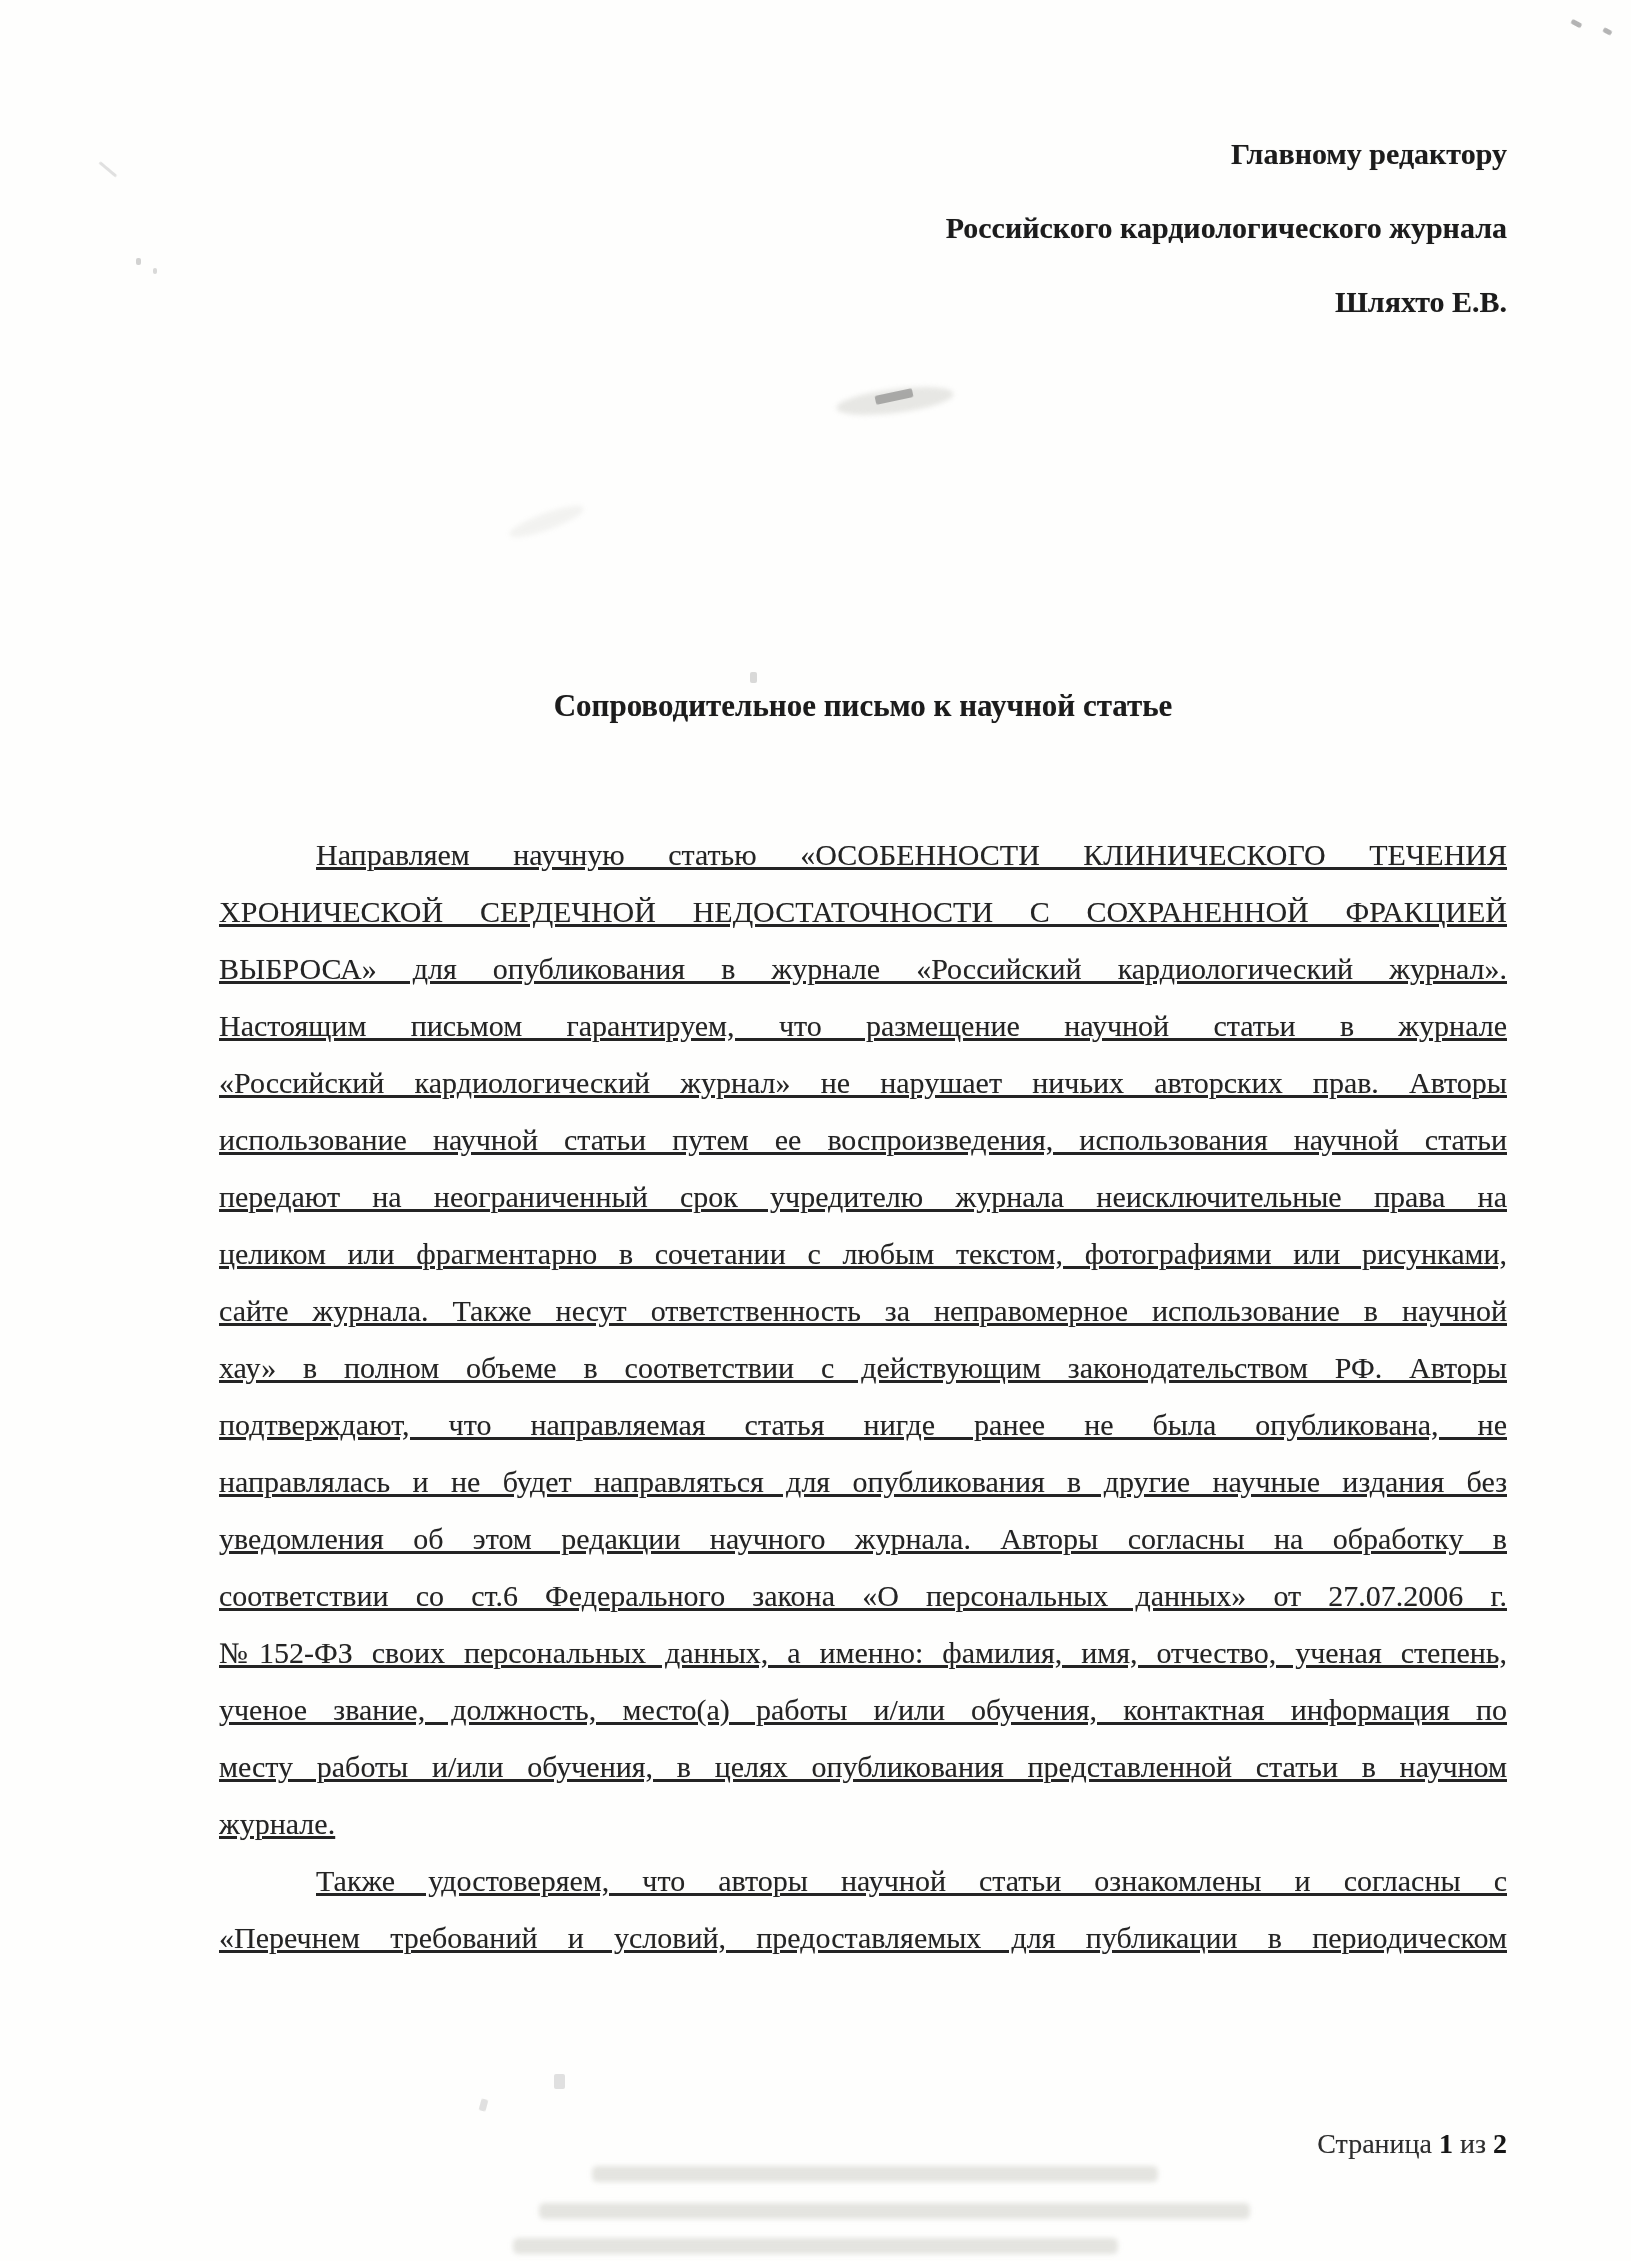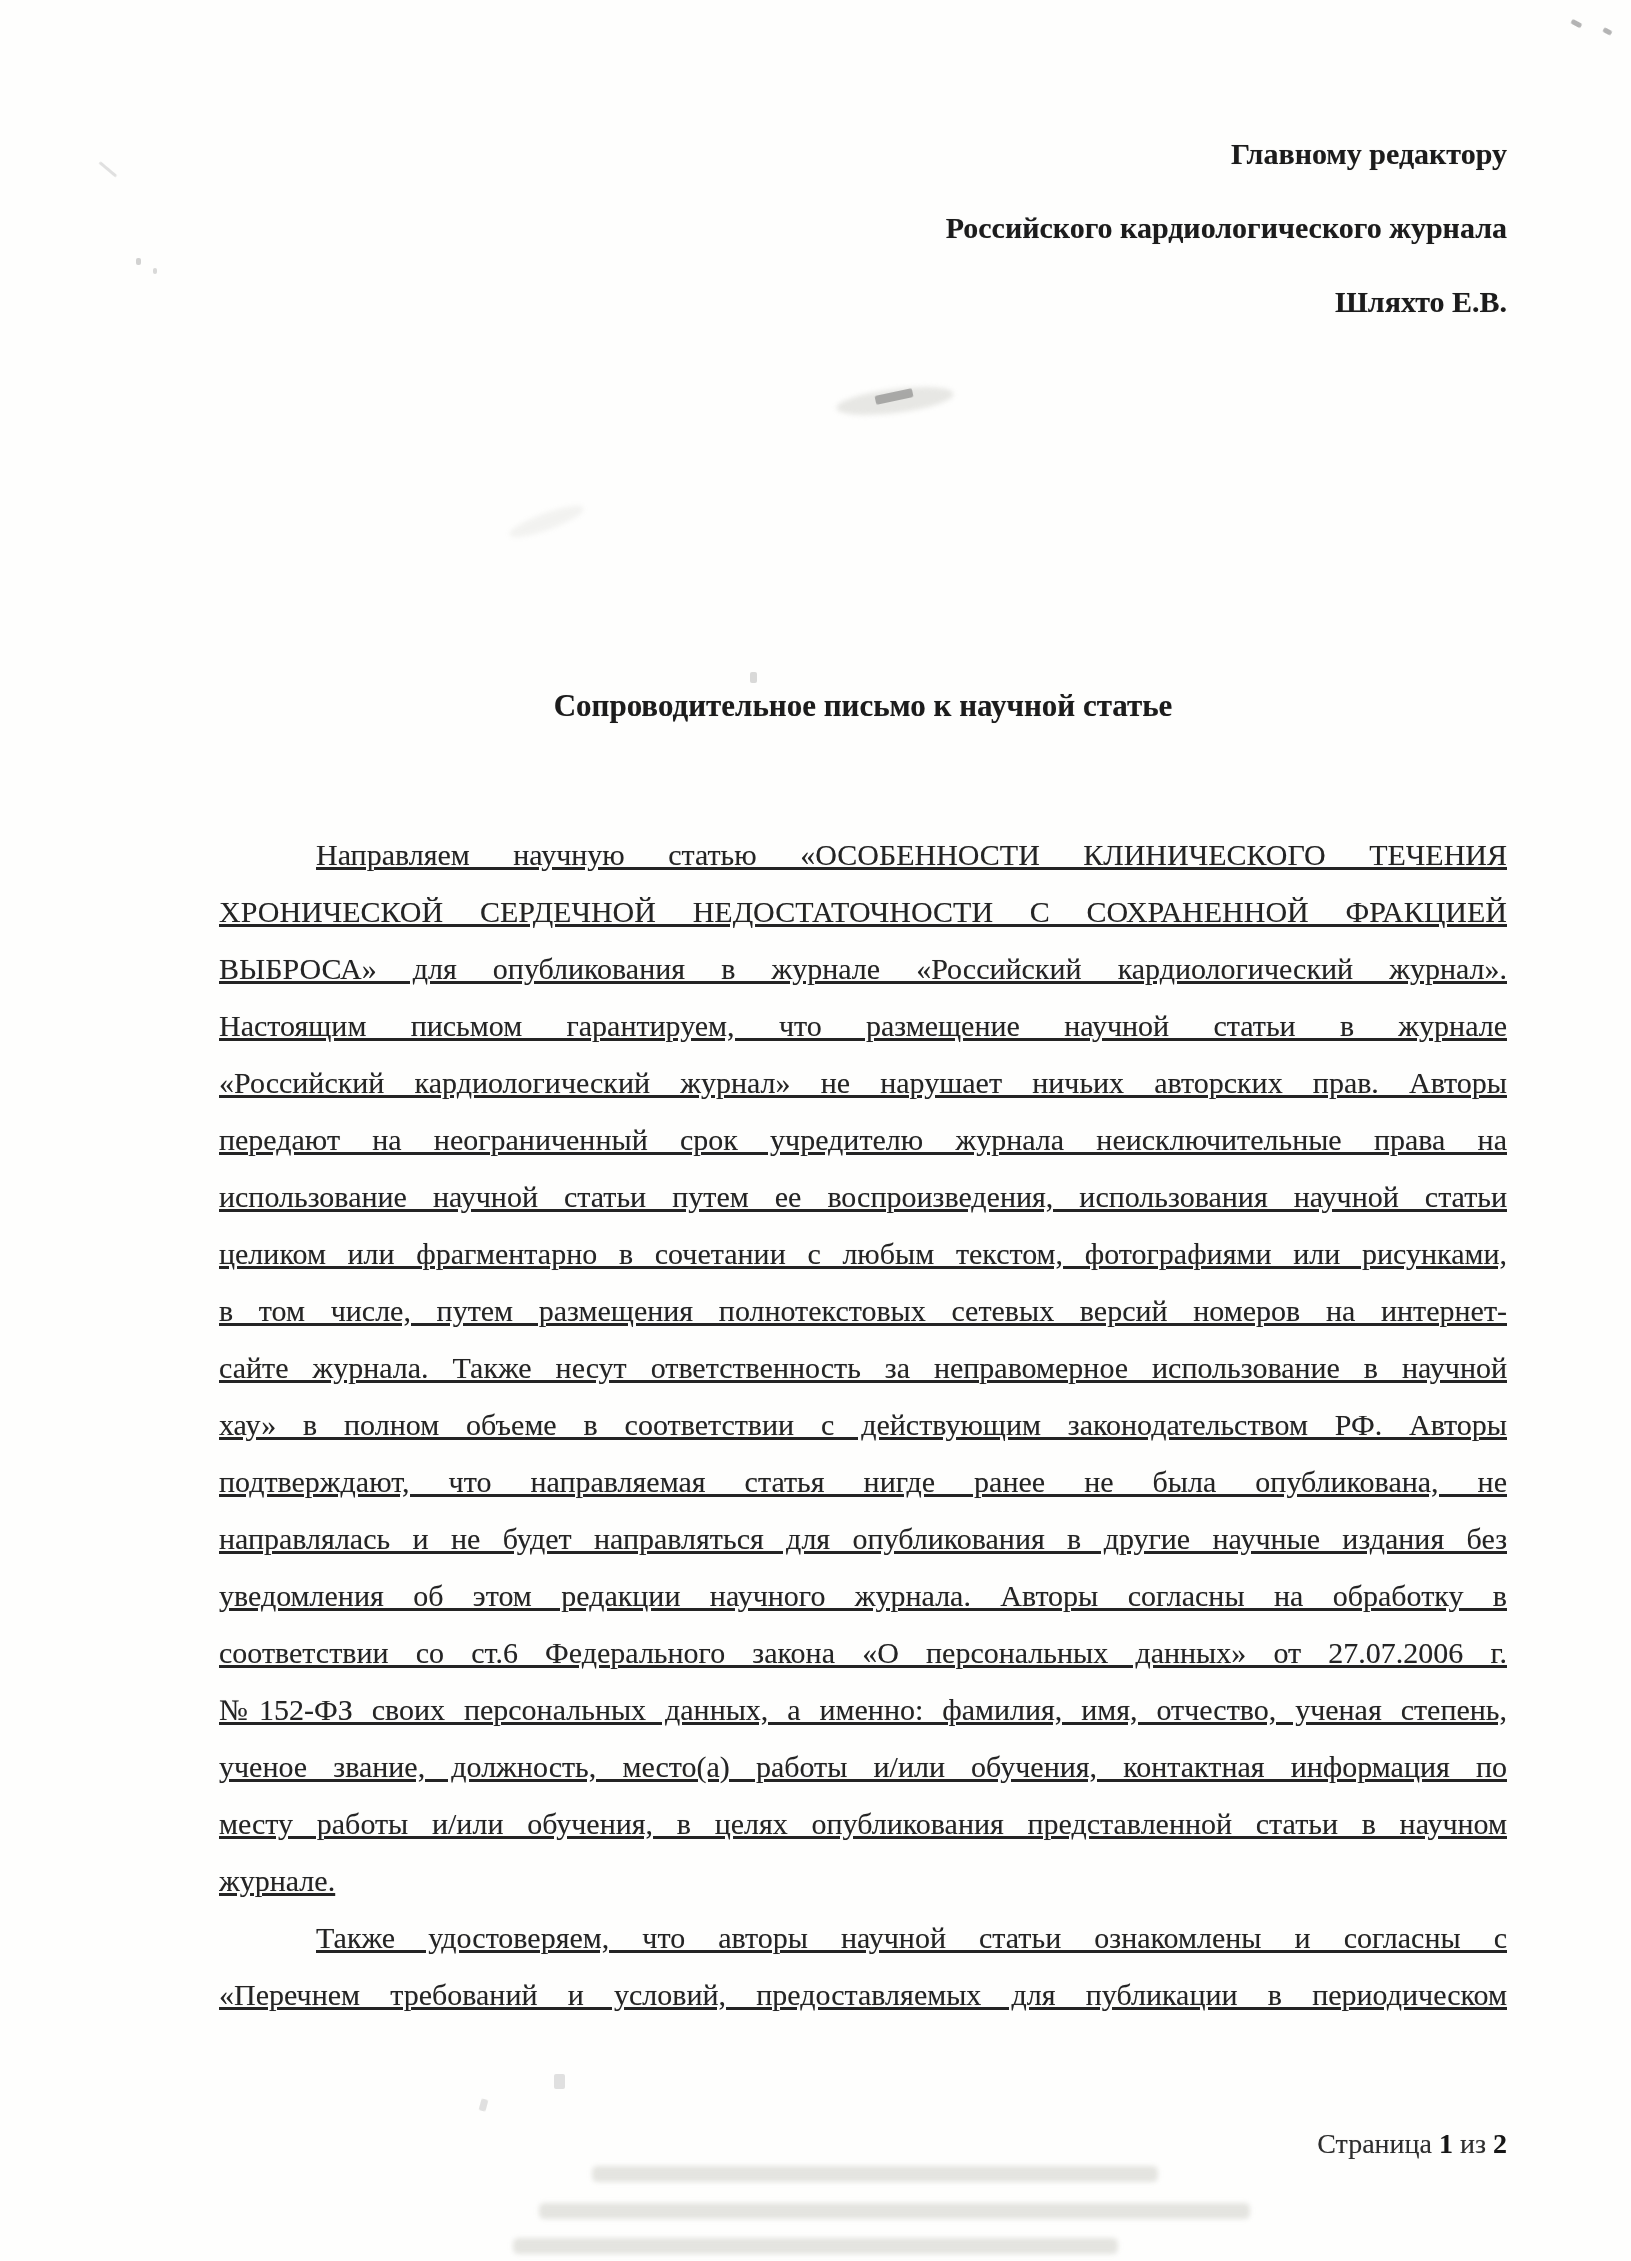--- a/index.html
+++ b/index.html
@@ -104,24 +104,23 @@
   </div>
 
   <div class="letter-title">Сопроводительное письмо к научной статье</div>
 
   <div class="letter-body">
     <div class="ln first">Направляем научную статью «ОСОБЕННОСТИ КЛИНИЧЕСКОГО ТЕЧЕНИЯ</div>
     <div class="ln">ХРОНИЧЕСКОЙ СЕРДЕЧНОЙ НЕДОСТАТОЧНОСТИ С СОХРАНЕННОЙ ФРАКЦИЕЙ</div>
     <div class="ln">ВЫБРОСА» для опубликования в журнале «Российский кардиологический журнал».</div>
     <div class="ln">Настоящим письмом гарантируем, что размещение научной статьи в журнале</div>
     <div class="ln">«Российский кардиологический журнал» не нарушает ничьих авторских прав. Авторы</div>
+    <div class="ln">использование научной статьи путем ее воспроизведения, использования научной статьи</div>
     <div class="ln">передают на неограниченный срок учредителю журнала неисключительные права на</div>
-    <div class="ln">использование научной статьи путем ее воспроизведения, использования научной статьи</div>
     <div class="ln">целиком или фрагментарно в сочетании с любым текстом, фотографиями или рисунками,</div>
-    <div class="ln">в том числе, путем размещения полнотекстовых сетевых версий номеров на интернет-</div>
     <div class="ln">сайте журнала. Также несут ответственность за неправомерное использование в научной</div>
     <div class="ln">хау» в полном объеме в соответствии с действующим законодательством РФ. Авторы</div>
     <div class="ln">подтверждают, что направляемая статья нигде ранее не была опубликована, не</div>
     <div class="ln">направлялась и не будет направляться для опубликования в другие научные издания без</div>
     <div class="ln">уведомления об этом редакции научного журнала. Авторы согласны на обработку в</div>
     <div class="ln">соответствии со ст.6 Федерального закона «О персональных данных» от 27.07.2006 г.</div>
     <div class="ln">№152-ФЗ своих персональных данных, а именно: фамилия, имя, отчество, ученая степень,</div>
     <div class="ln">ученое звание, должность, место(а) работы и/или обучения, контактная информация по</div>
     <div class="ln">месту работы и/или обучения, в целях опубликования представленной статьи в научном</div>
     <div class="ln end">журнале.</div>

